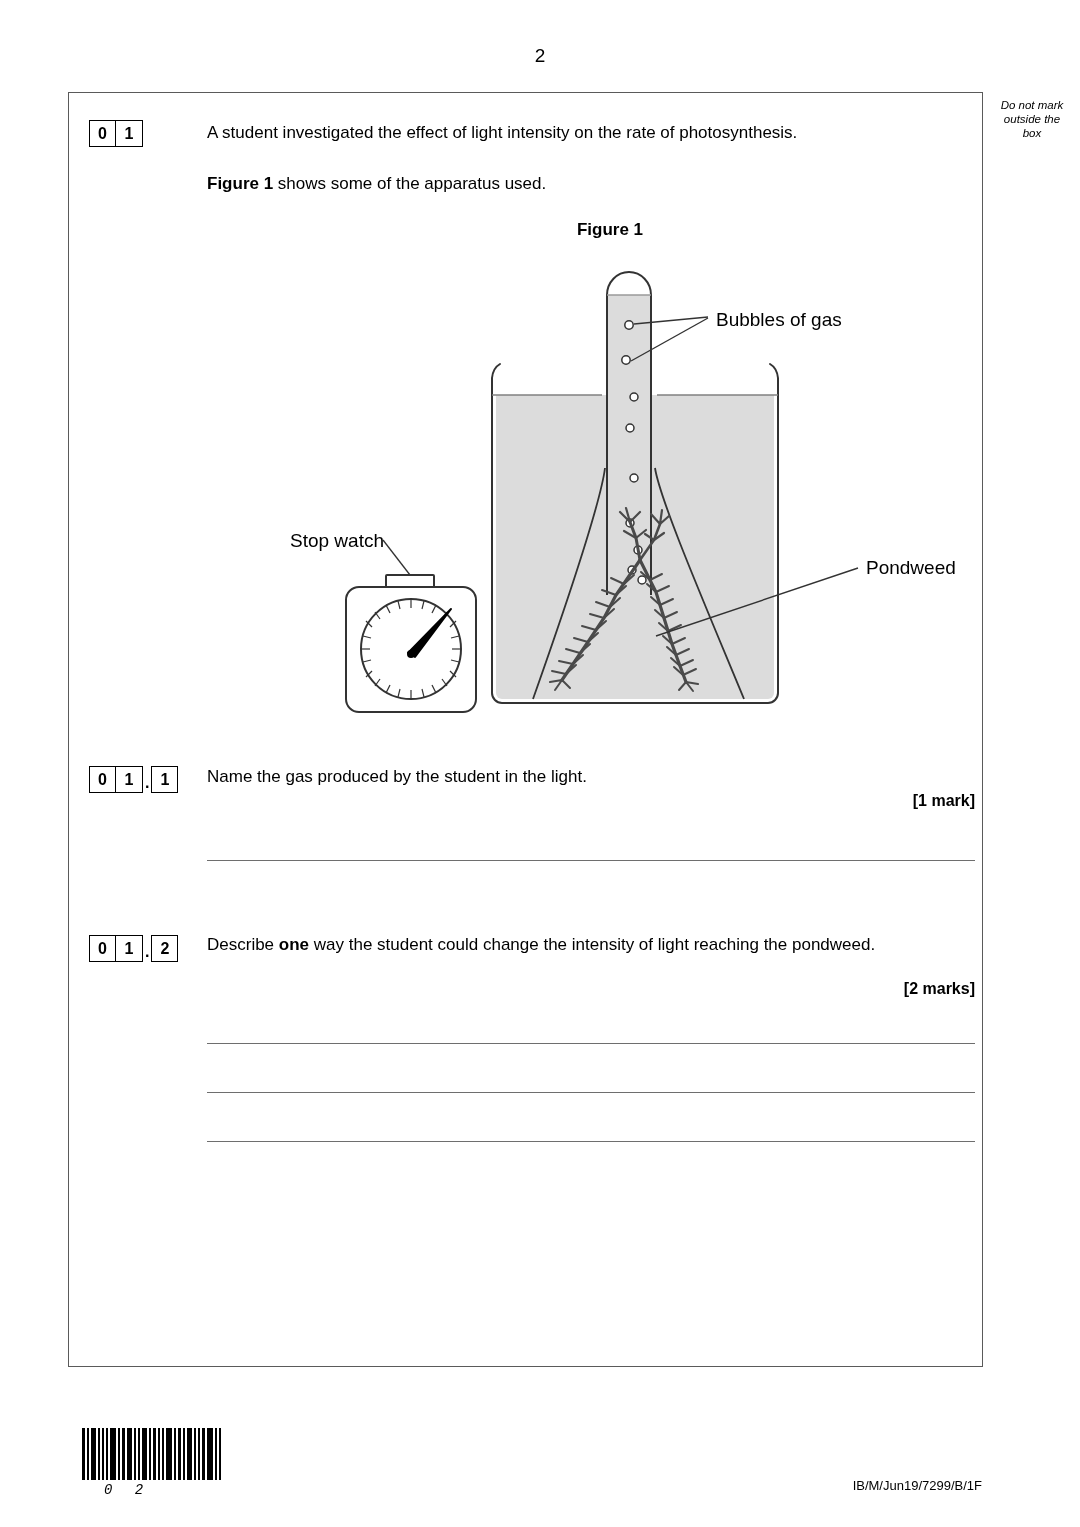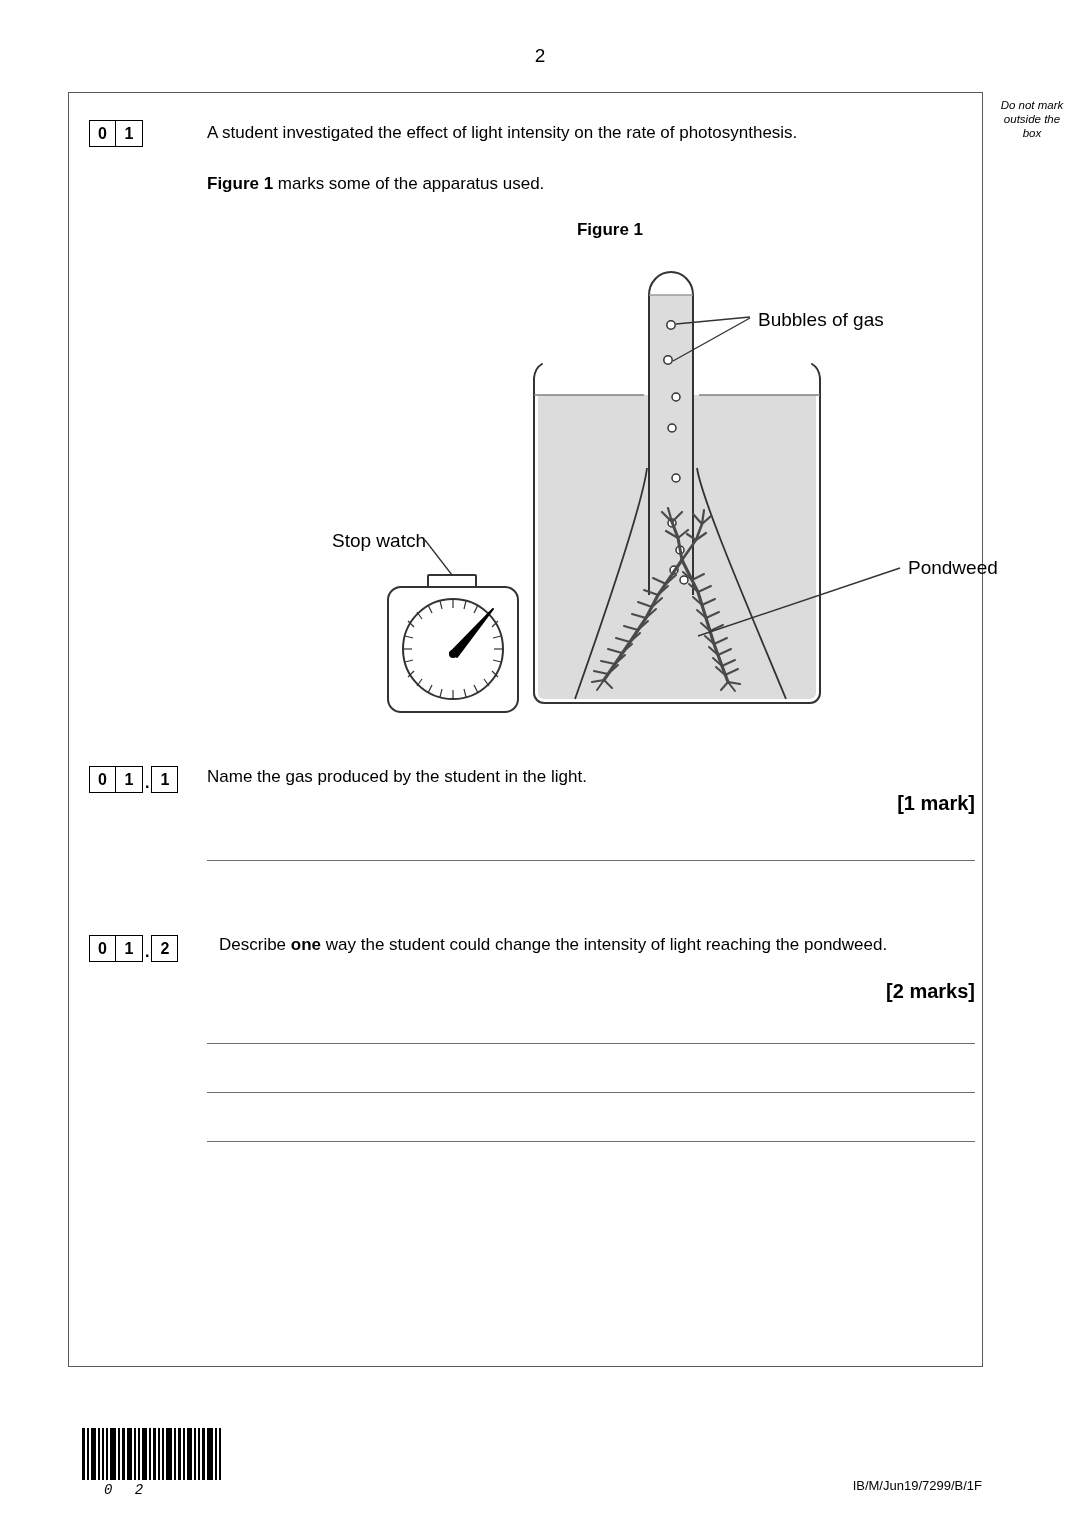--- a/index.html
+++ b/index.html
@@ -88,21 +88,21 @@
   .qtext {
     position: absolute;
     font-size: 17px;
     line-height: 25px;
     color: #000;
   }
   .qtext b { font-weight: bold; }
 
   .marks {
     position: absolute;
-    font-size: 20px;
+    font-size: 16px;
     font-weight: bold;
     text-align: right;
   }
 
   .figure-title {
     position: absolute;
     font-size: 17px;
     font-weight: bold;
     text-align: center;
   }
@@ -116,21 +116,20 @@
     width: 768px;
   }
 
   
   .diagram {
     position: absolute;
     left: 68px;
     top: 250px;
     width: 915px;
     height: 470px;
-    margin-left: 42px;
   }
 
   
   .barcode-wrap {
     position: absolute;
     left: 82px;
     top: 1428px;
     font-style: italic;
   }
   .barcode {
@@ -173,21 +172,21 @@
 
 <div class="content-box"></div>
 
 <div class="qnum" style="left:89px; top:120px;">
   <div class="cell">0</div>
   <div class="cell">1</div>
 </div>
 
 <div class="qtext" style="left:207px; top:120px; width:760px;">A student investigated the effect of light intensity on the rate of photosynthesis.</div>
 
-<div class="qtext" style="left:207px; top:171px; width:760px;"><b>Figure 1</b><span> marks some of the apparatus used.</span></div>
+<div class="qtext" style="left:207px; top:171px; width:760px;"><b>Figure 1</b><span> shows some of the apparatus used.</span></div>
 
 <div class="figure-title" style="left:400px; top:220px; width:420px;">Figure 1</div>
 
 <div class="diagram">
 <svg width="915" height="470" viewBox="0 0 915 470" xmlns="http://www.w3.org/2000/svg">
   <defs>
     <clipPath id="tubeClip">
       <path d="M 539 22 a 22 22 0 0 1 44 0 L 583 345 L 539 345 Z"></path>
     </clipPath>
   </defs>
@@ -330,21 +329,21 @@
 
 <div class="answer-line" style="top:860px;"></div>
 
 <div class="qnum" style="left:89px; top:935px;">
   <div class="cell">0</div>
   <div class="cell">1</div>
   <div class="dot">.</div>
   <div class="cell sep-left">2</div>
 </div>
 
-<div class="qtext" style="left:207px; top:932px; width:760px;margin-left:12px;"><span>Describe </span><b>one</b><span> way the student could change the intensity of light reaching</span> <span>the pondweed.</span></div>
+<div class="qtext" style="left:207px; top:932px; width:760px;"><span>Describe </span><b>one</b><span> way the student could change the intensity of light reaching</span> <span>the pondweed.</span></div>
 
 <div class="marks" style="left:600px; top:980px; width:375px;">[2 marks]</div>
 
 <div class="answer-line" style="top:1043px;"></div>
 <div class="answer-line" style="top:1092px;"></div>
 <div class="answer-line" style="top:1141px;"></div>
 
 <div class="barcode-wrap">
   <div class="barcode">
     <i style="width:3px"></i>

